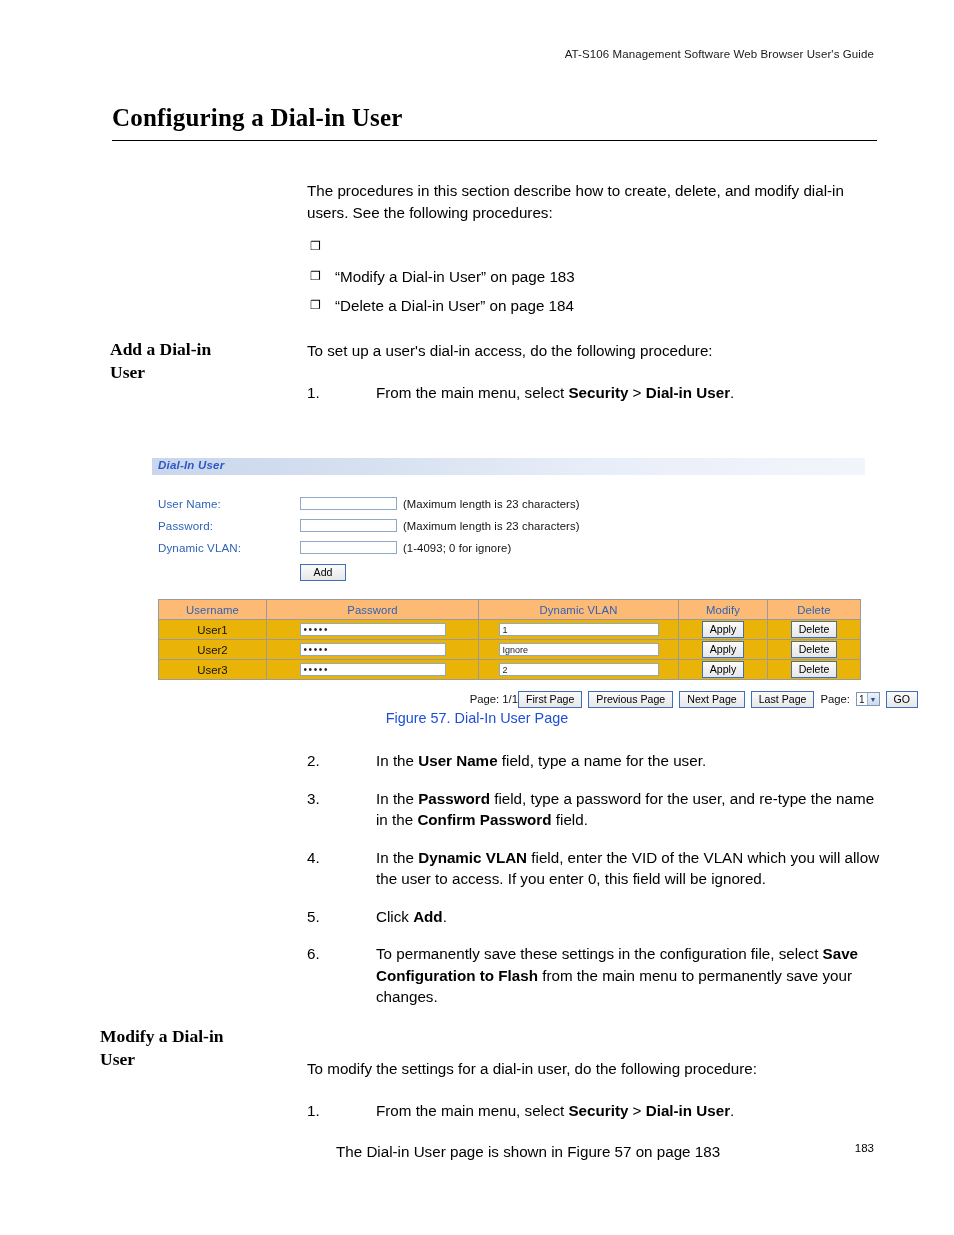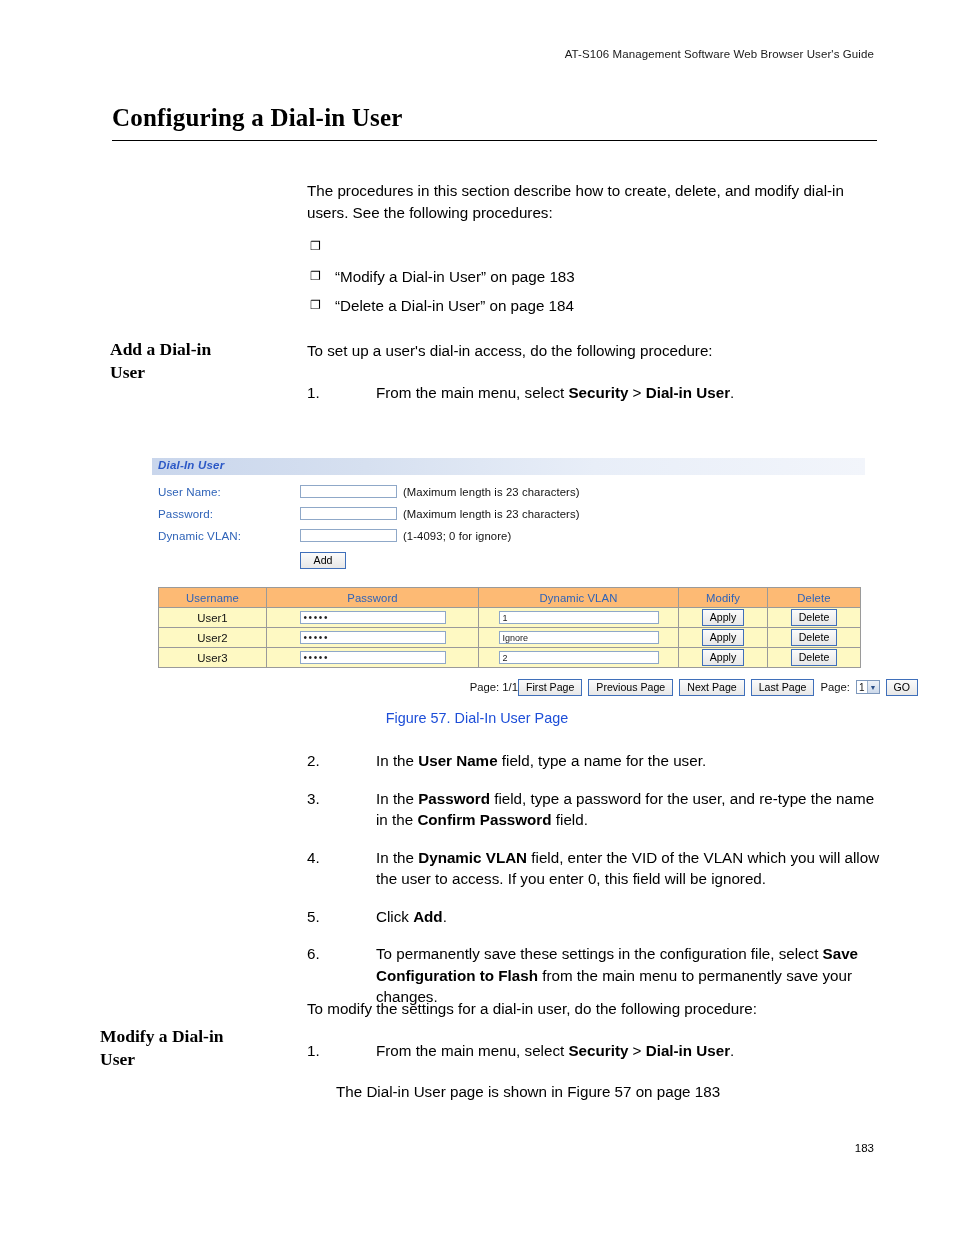--- a/index.html
+++ b/index.html
@@ -134,20 +134,21 @@
     top: 1px;
     font-size: 11.5px;
     font-style: italic;
     font-weight: bold;
     color: #2b58c6;
     letter-spacing: 0.2px;
   }
 
   .fig-form {
     padding: 7px 0 0 6px;
+    margin-top: 12px;
   }
   .form-row {
     display: flex;
     align-items: center;
     height: 19px;
     margin-bottom: 3px;
   }
   .form-label {
     width: 142px;
     flex: 0 0 142px;
@@ -201,21 +202,21 @@
     text-align: center;
     font-weight: normal;
   }
   .fig-table th {
     background: #fdba74;
     font-size: 11.3px;
     color: #2f63b8;
     letter-spacing: 0.1px;
   }
   .fig-table td {
-    background: #fef9c3;
+    background: #eab308;
     font-size: 11.4px;
     color: #111;
   }
   .cell-input {
     display: inline-block;
     border: 1px solid #8fa8c8;
     background: #fff;
     height: 13px;
     box-sizing: border-box;
     font-size: 9px;
@@ -449,21 +450,21 @@
     <span class="step-num">6.</span>
     <span class="step-text"><span>To permanently save these settings in the configuration file, select </span><span class="bold">Save Configuration to Flash</span><span> from the main menu to permanently save your changes.</span></span>
   </div>
 </div>
 
 <div class="side-head" style="left:100px; top:1025px; width:180px;">
   <div>Modify a Dial-in</div>
   <div>User</div>
 </div>
 
-<div class="body-col" style="top:998px;">
+<div class="body-col" style="top:1058px;">
   <p class="para">To modify the settings for a dial-in user, do the following procedure:</p>
   <div class="step-row" style="margin-top:20px;">
     <span class="step-num">1.</span>
     <span class="step-text"><span>From the main menu, select </span><span class="bold">Security</span><span> &gt; </span><span class="bold">Dial-in User</span><span>.</span></span>
   </div>
   <div class="step-sub" style="margin-top:20px;">The Dial-in User page is shown in Figure 57 on page 183</div>
 </div>
 
 <div class="page-number">183</div>
 

